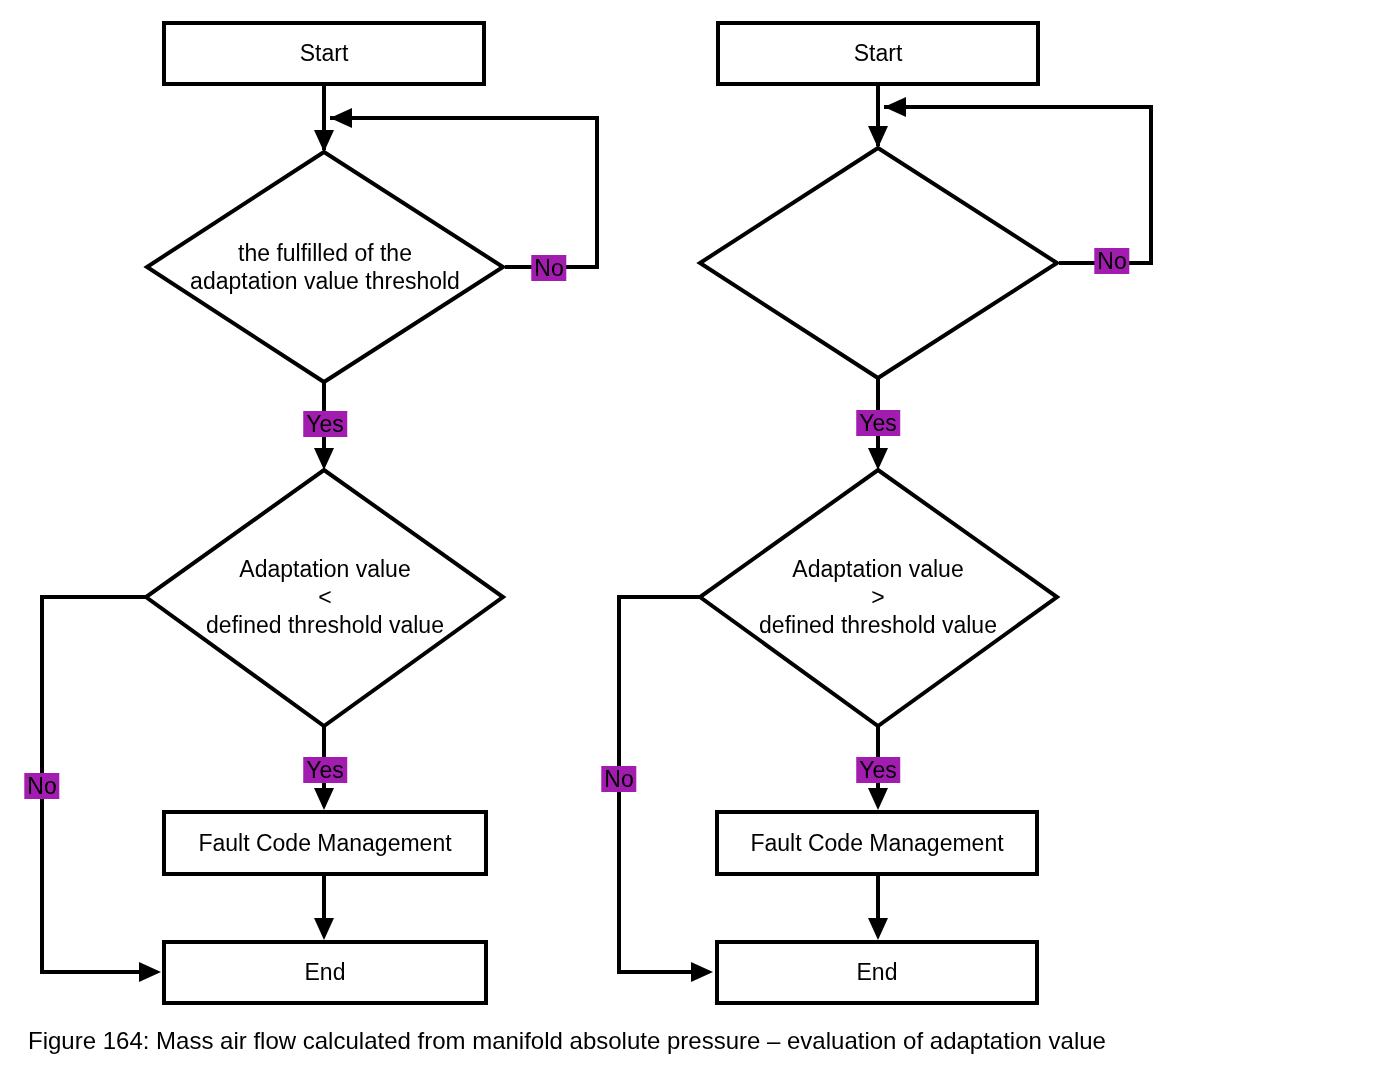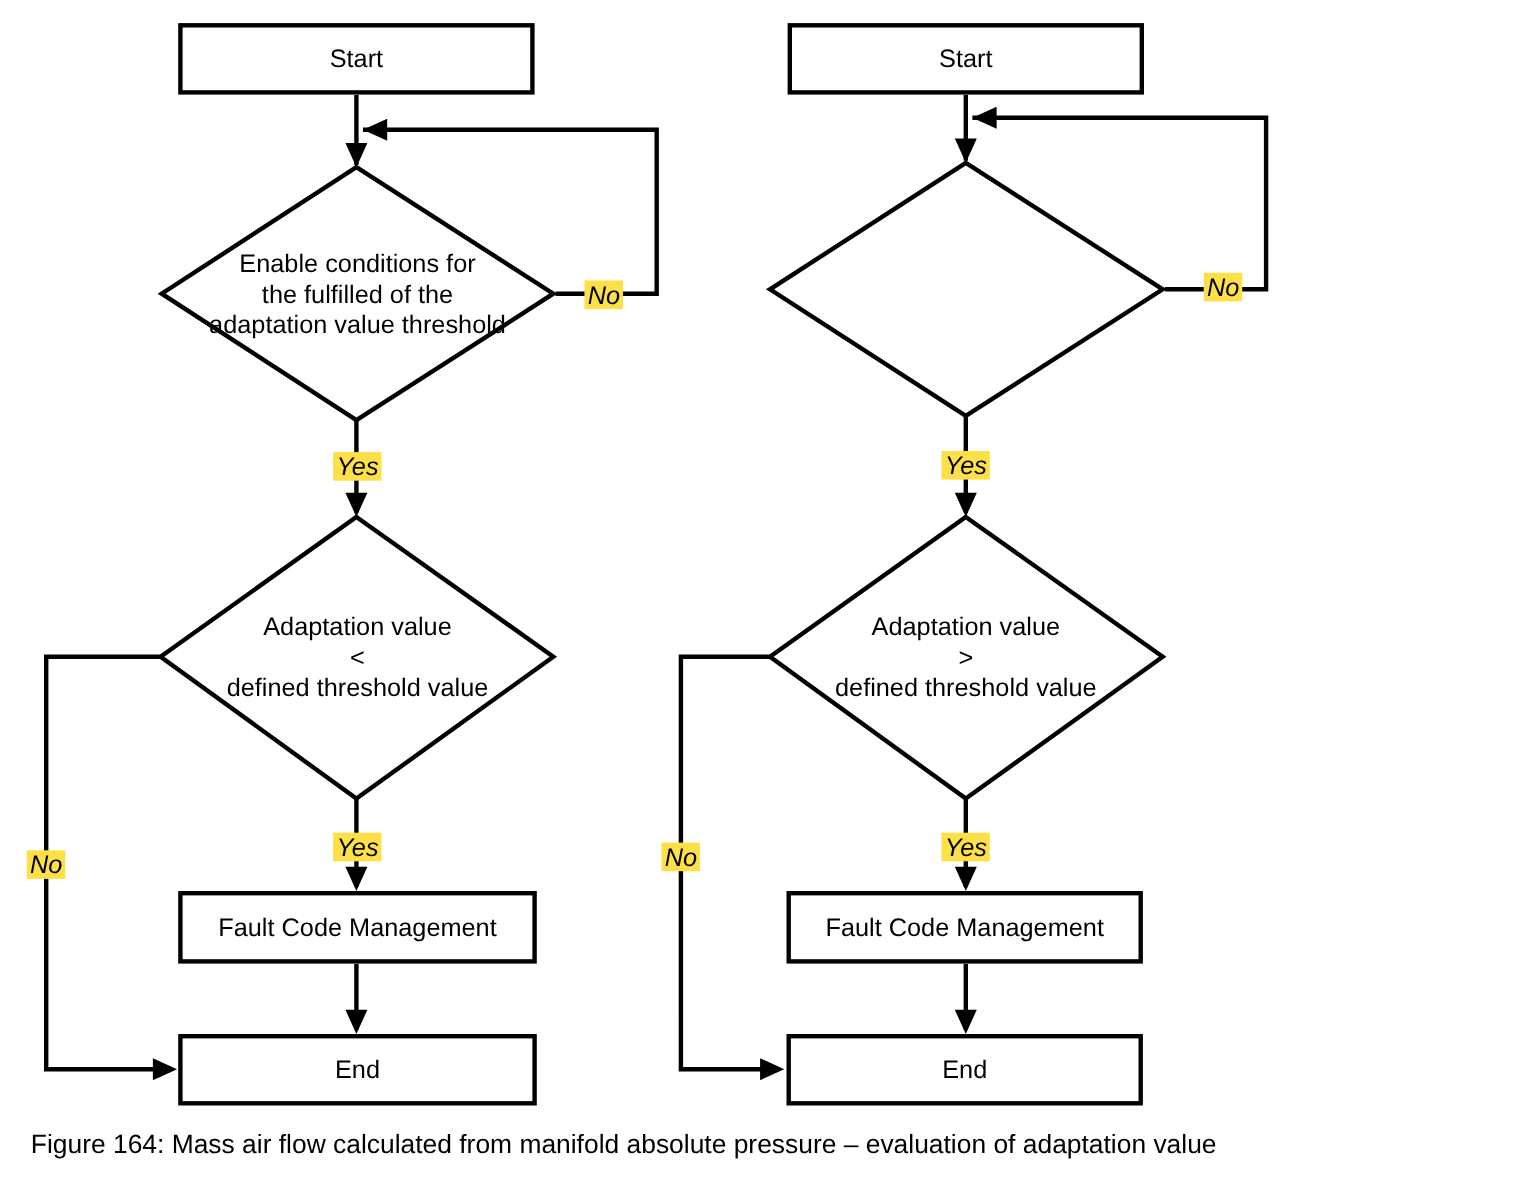--- a/index.html
+++ b/index.html
@@ -30,27 +30,26 @@
     text-align: center;
     font-size: 23px;
     line-height: 28px;
     white-space: nowrap;
     color: #000000;
   }
   .dtext span { display: block; }
   .lbl {
     position: absolute;
     transform: translate(-50%, -50%);
-    background: #fde047;
+    background: #a21caf;
     padding: 0 3px;
     font-size: 23px;
     line-height: 26px;
     white-space: nowrap;
     color: #000000;
-    font-style: italic;
   }
   .caption {
     position: absolute;
     left: 28px;
     top: 1027px;
     font-size: 24px;
     font-weight: normal;
     white-space: nowrap;
     color: #000000;
   }
@@ -98,21 +97,20 @@
       <polygon class="head" points="868,918 888,918 878,940"></polygon>
       <polygon class="head" points="691,962 691,982 713,972"></polygon>
     </g>
   </svg>
 
   <div class="box" style="left:162px; top:21px; width:324px; height:65px;">
     <span>Start</span>
   </div>
 
   <div class="dtext" style="left:325px; top:267px;">
-    <span>Enable conditions for</span>
     <span>the fulfilled of the</span>
     <span>adaptation value threshold</span>
   </div>
 
   <div class="lbl" style="left:549px; top:268px;">No</div>
   <div class="lbl" style="left:325px; top:424px;">Yes</div>
 
   <div class="dtext" style="left:325px; top:597px;">
     <span>Adaptation value</span>
     <span>&lt;</span>

